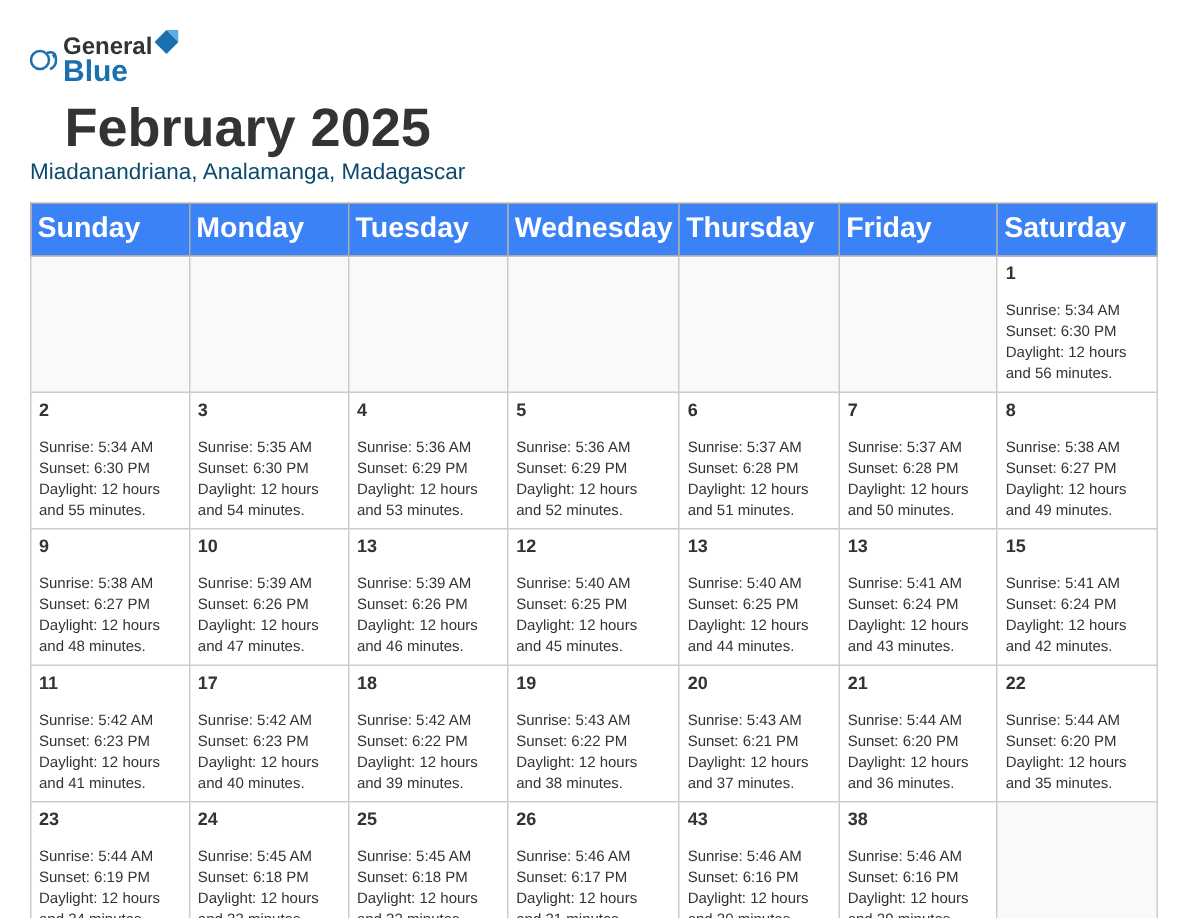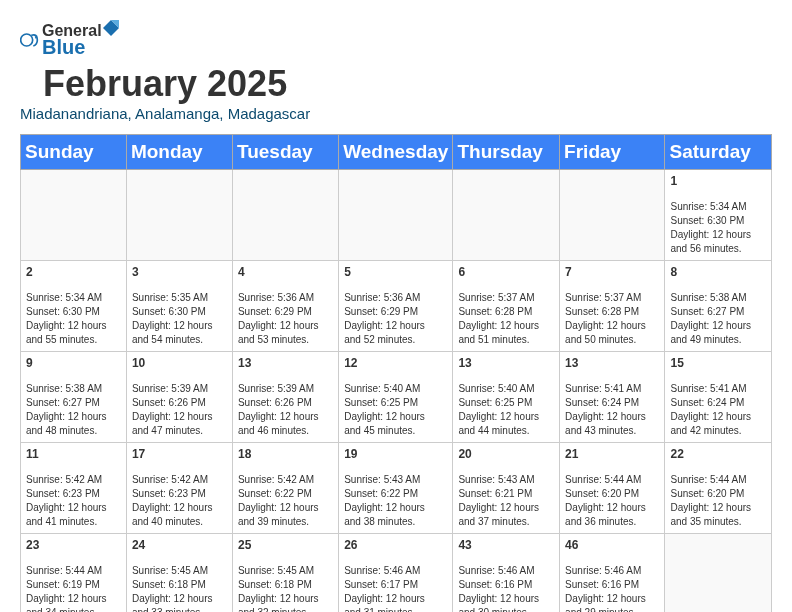--- a/index.html
+++ b/index.html
@@ -316,21 +316,21 @@
 and 31 minutes.</div>
         </td>
         <td>
           <span class="day-num">43</span>
           <div class="day-info" style="white-space: pre-line;">Sunrise: 5:46 AM
 Sunset: 6:16 PM
 Daylight: 12 hours
 and 30 minutes.</div>
         </td>
         <td>
-          <span class="day-num">46</span>
+          <span class="day-num">38</span>
           <div class="day-info" style="white-space: pre-line;">Sunrise: 5:46 AM
 Sunset: 6:16 PM
 Daylight: 12 hours
 and 29 minutes.</div>
         </td>
         <td class="empty"></td>
       </tr>
     </tbody>
 </table>
 

